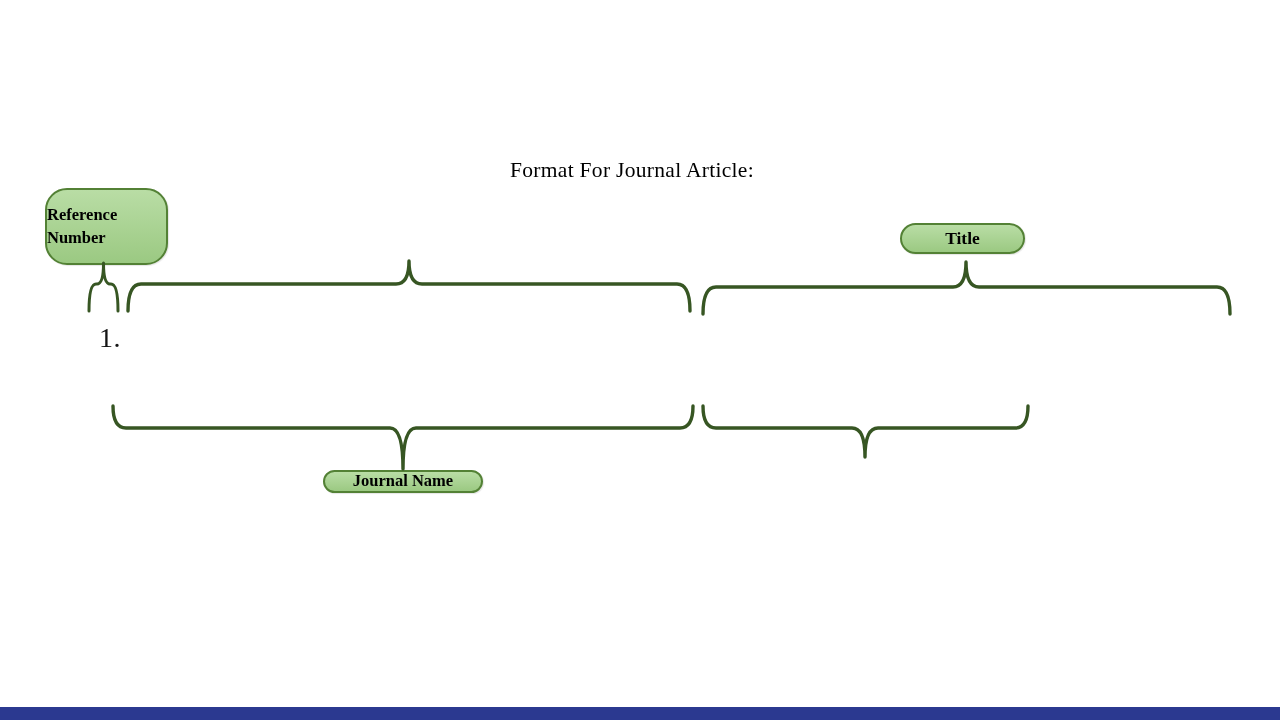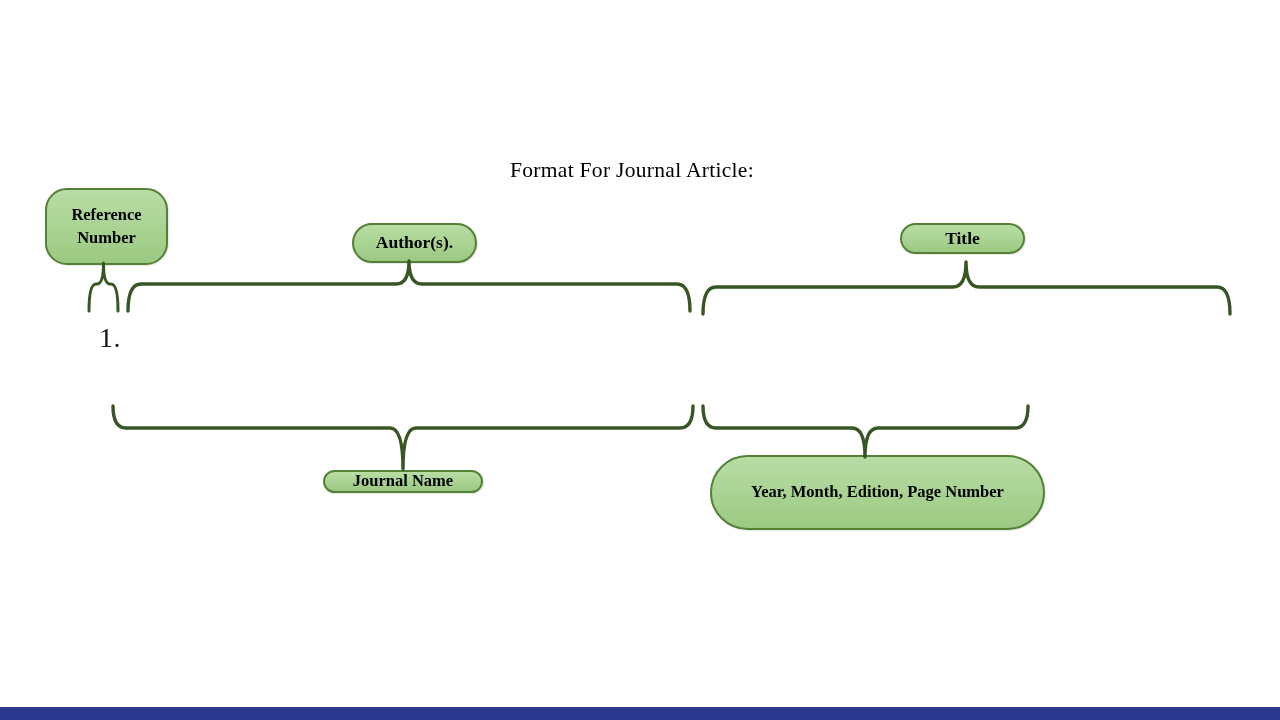--- a/index.html
+++ b/index.html
@@ -8,21 +8,21 @@
     background:var(--background,#ffffff);
     font-family:"Liberation Serif","DejaVu Serif",serif;
   }
   .stage{position:absolute;inset:0;}
   .heading{
     position:absolute;left:0;top:158px;width:1240px;text-align:center;
     font-size:21.5px;color:var(--text,#000);letter-spacing:0.3px;padding-left:12px;
   }
   .bubble{
     position:absolute;display:flex;align-items:center;justify-content:center;
-    text-align:center;font-weight:bold;color:var(--text,#000);
+    font-weight:bold;color:var(--text,#000);
     background:linear-gradient(180deg,var(--bubble-fill-top,#b9dda5),var(--bubble-fill-bottom,#9bc982));
     border:2px solid var(--bubble-border,#538135);
     box-sizing:border-box;line-height:1.35;
     box-shadow:1px 1px 1px rgba(0,0,0,0.10);
   }
   .bubble-ref{left:45px;top:188px;width:123px;height:77px;border-radius:22px;font-size:16.5px;}
   .bubble-author{left:352px;top:223px;width:125px;height:40px;border-radius:20px;font-size:17.5px;}
   .bubble-title{left:900px;top:223px;width:125px;height:31px;border-radius:20px;font-size:17.5px;}
   .bubble-journal{left:323px;top:470px;width:160px;height:23px;border-radius:21px;font-size:16.5px;}
   .bubble-year{
@@ -45,24 +45,22 @@
   }
 </style>
 </head>
 <body style="--background: #ffffff; --text: #000000; --citation-text: #141414; --bubble-fill-top: #b9dda5; --bubble-fill-bottom: #9bc982; --bubble-border: #538135; --brace: #375623; --footer-bar: #2b3990;">
 
 <div class="stage">
 
   <div class="heading">Format For Journal Article:</div>
 
   <div class="bubble bubble-ref">Reference Number</div>
-  <div class="bubble bubble-author">Author(s).</div>
   <div class="bubble bubble-title">Title</div>
   <div class="bubble bubble-journal">Journal Name</div>
-  <div class="bubble bubble-year">Year, Month, Edition, Page Number</div>
 
   <div class="cite cite-number">1.</div>
 
   <svg class="braces" viewBox="0 0 1280 720" xmlns="http://www.w3.org/2000/svg">
     <path class="brace small" d="M 89,311 Q 89,284 96,284 L 97,284 Q 103.5,284 103.5,263 Q 103.5,284 110,284 L 111,284 Q 118,284 118,311"></path>
     <path class="brace" d="M 128,311 Q 128,284 141,284 L 396,284 Q 409,284 409,261 Q 409,284 422,284 L 677,284 Q 690,284 690,311"></path>
     <path class="brace" d="M 703,314 Q 703,287 716,287 L 953,287 Q 966,287 966,262 Q 966,287 979,287 L 1217,287 Q 1230,287 1230,314"></path>
     <path class="brace" d="M 113,406 Q 113,428 126,428 L 390,428 Q 403,428 403,469 Q 403,428 416,428 L 680,428 Q 693,428 693,406"></path>
     <path class="brace" d="M 703,406 Q 703,428 716,428 L 852,428 Q 865,428 865,457 Q 865,428 878,428 L 1015,428 Q 1028,428 1028,406"></path>
   </svg>

